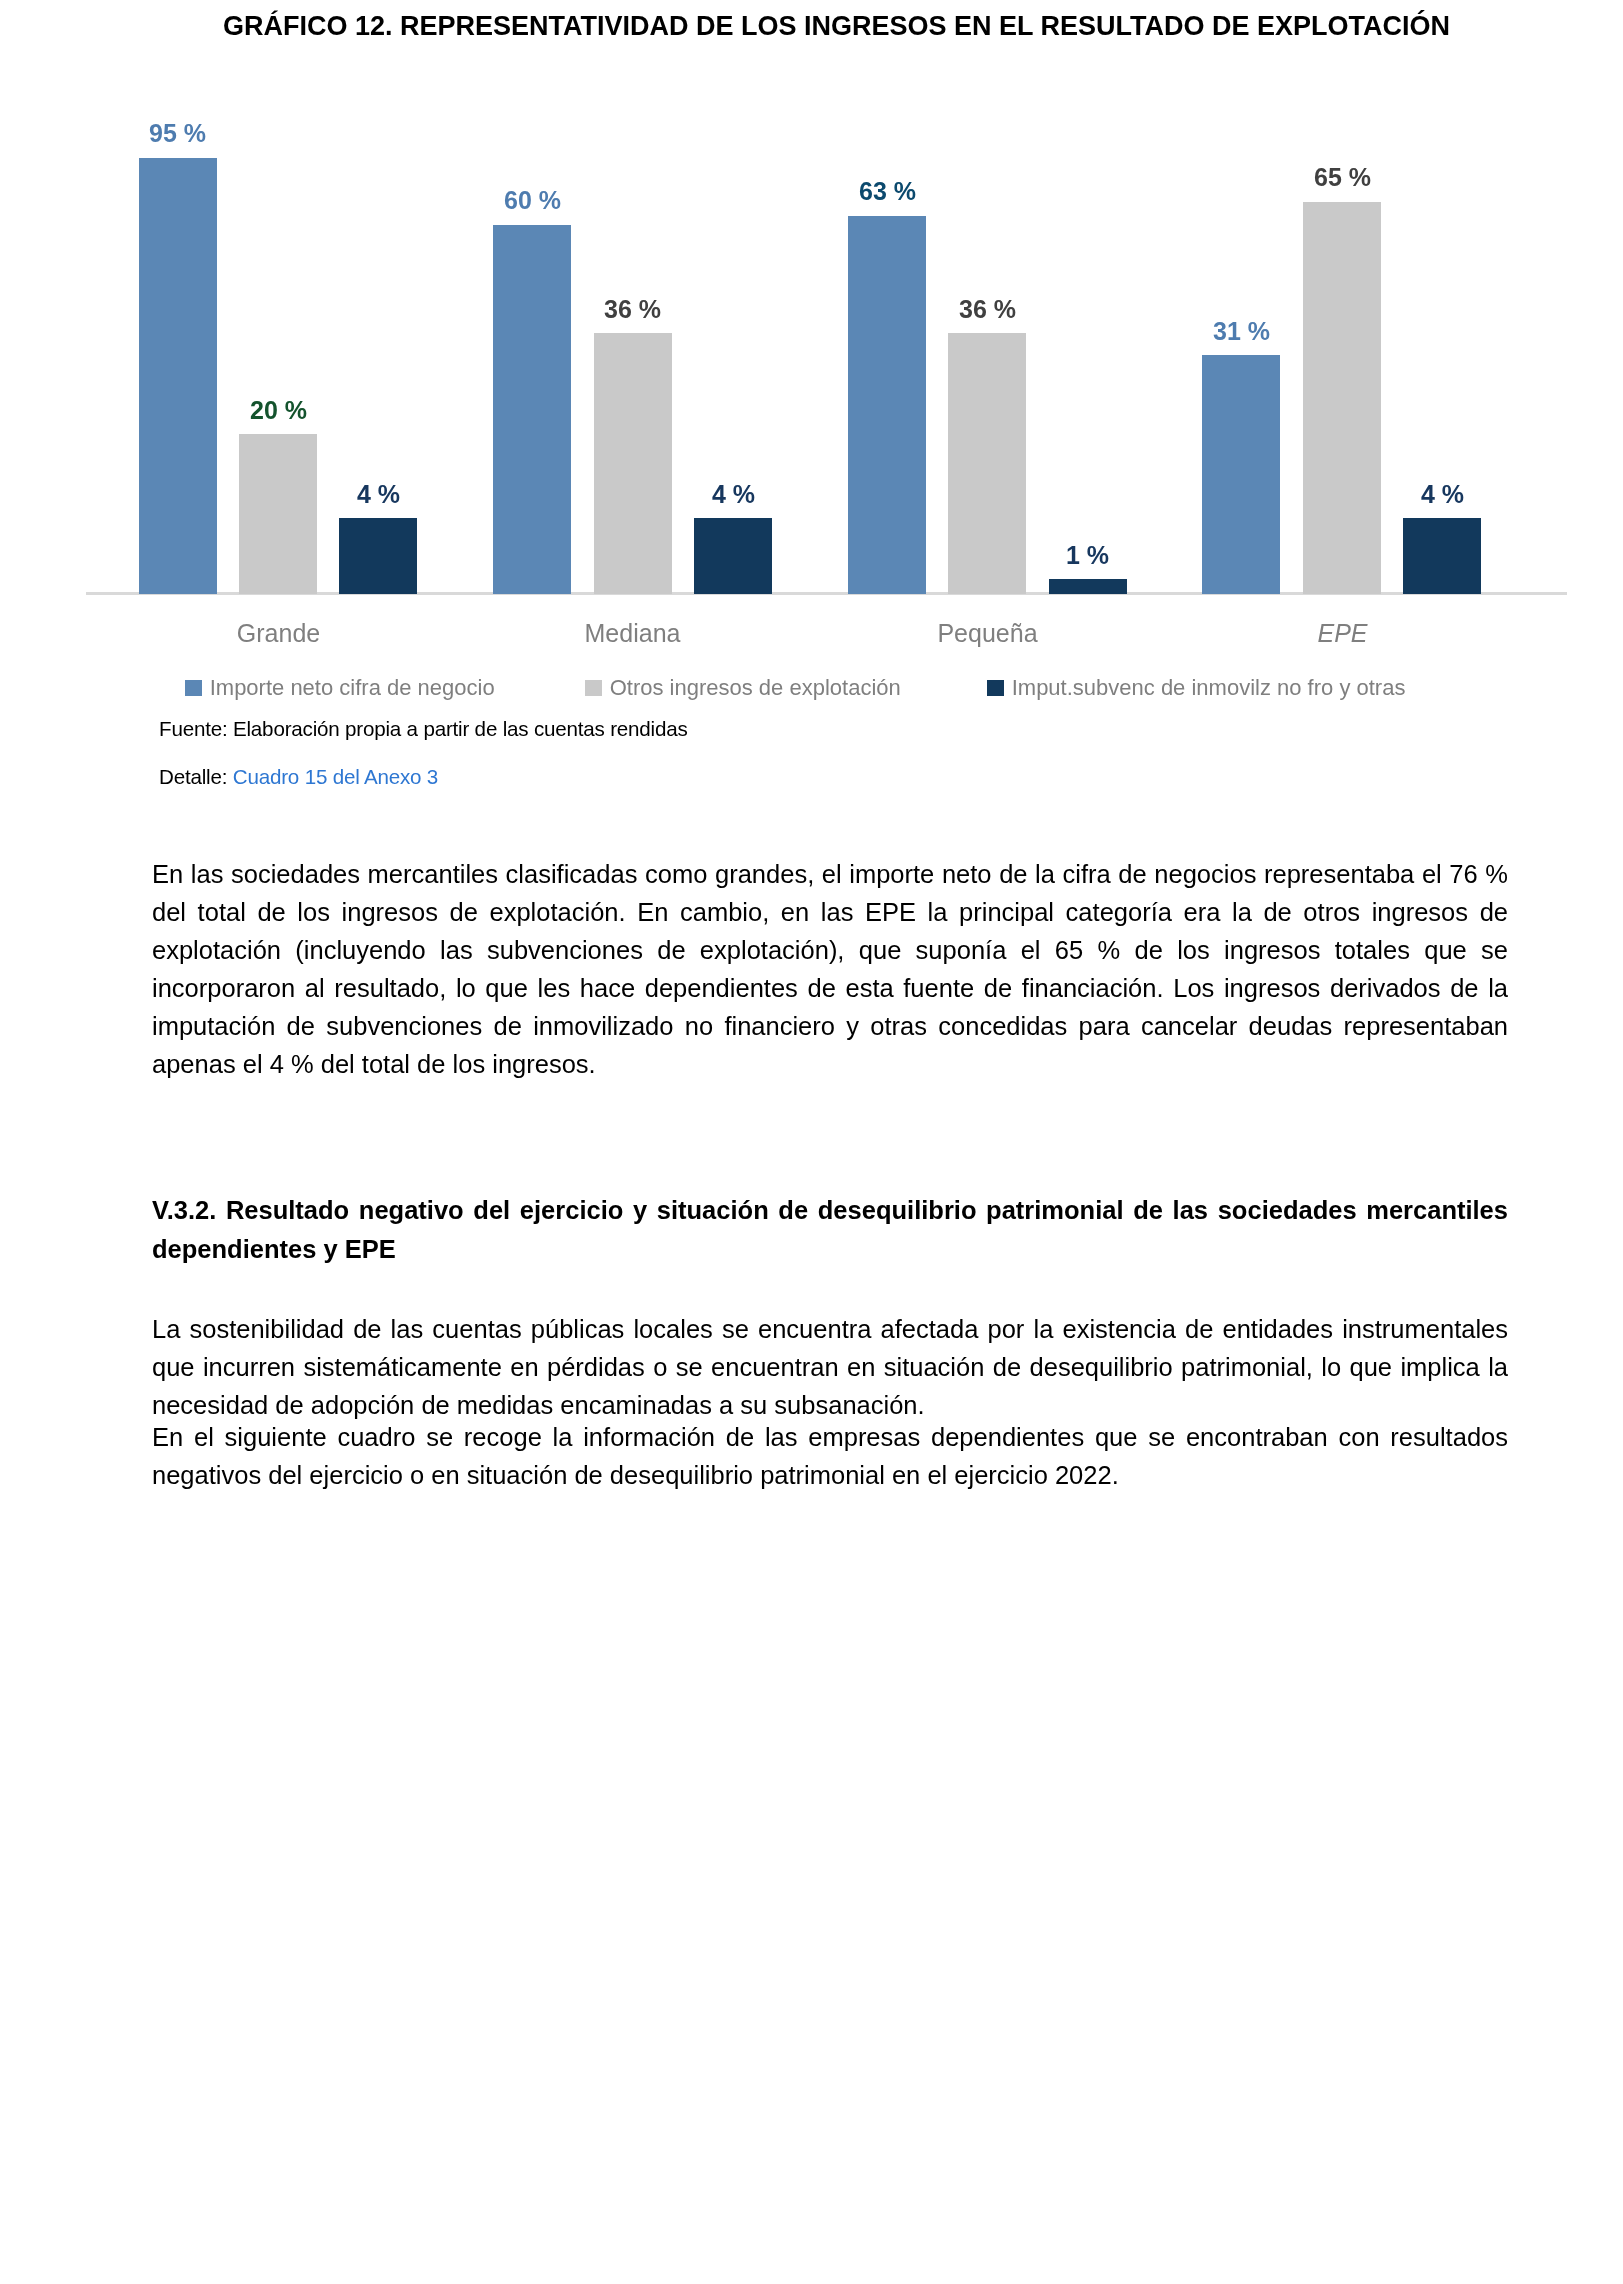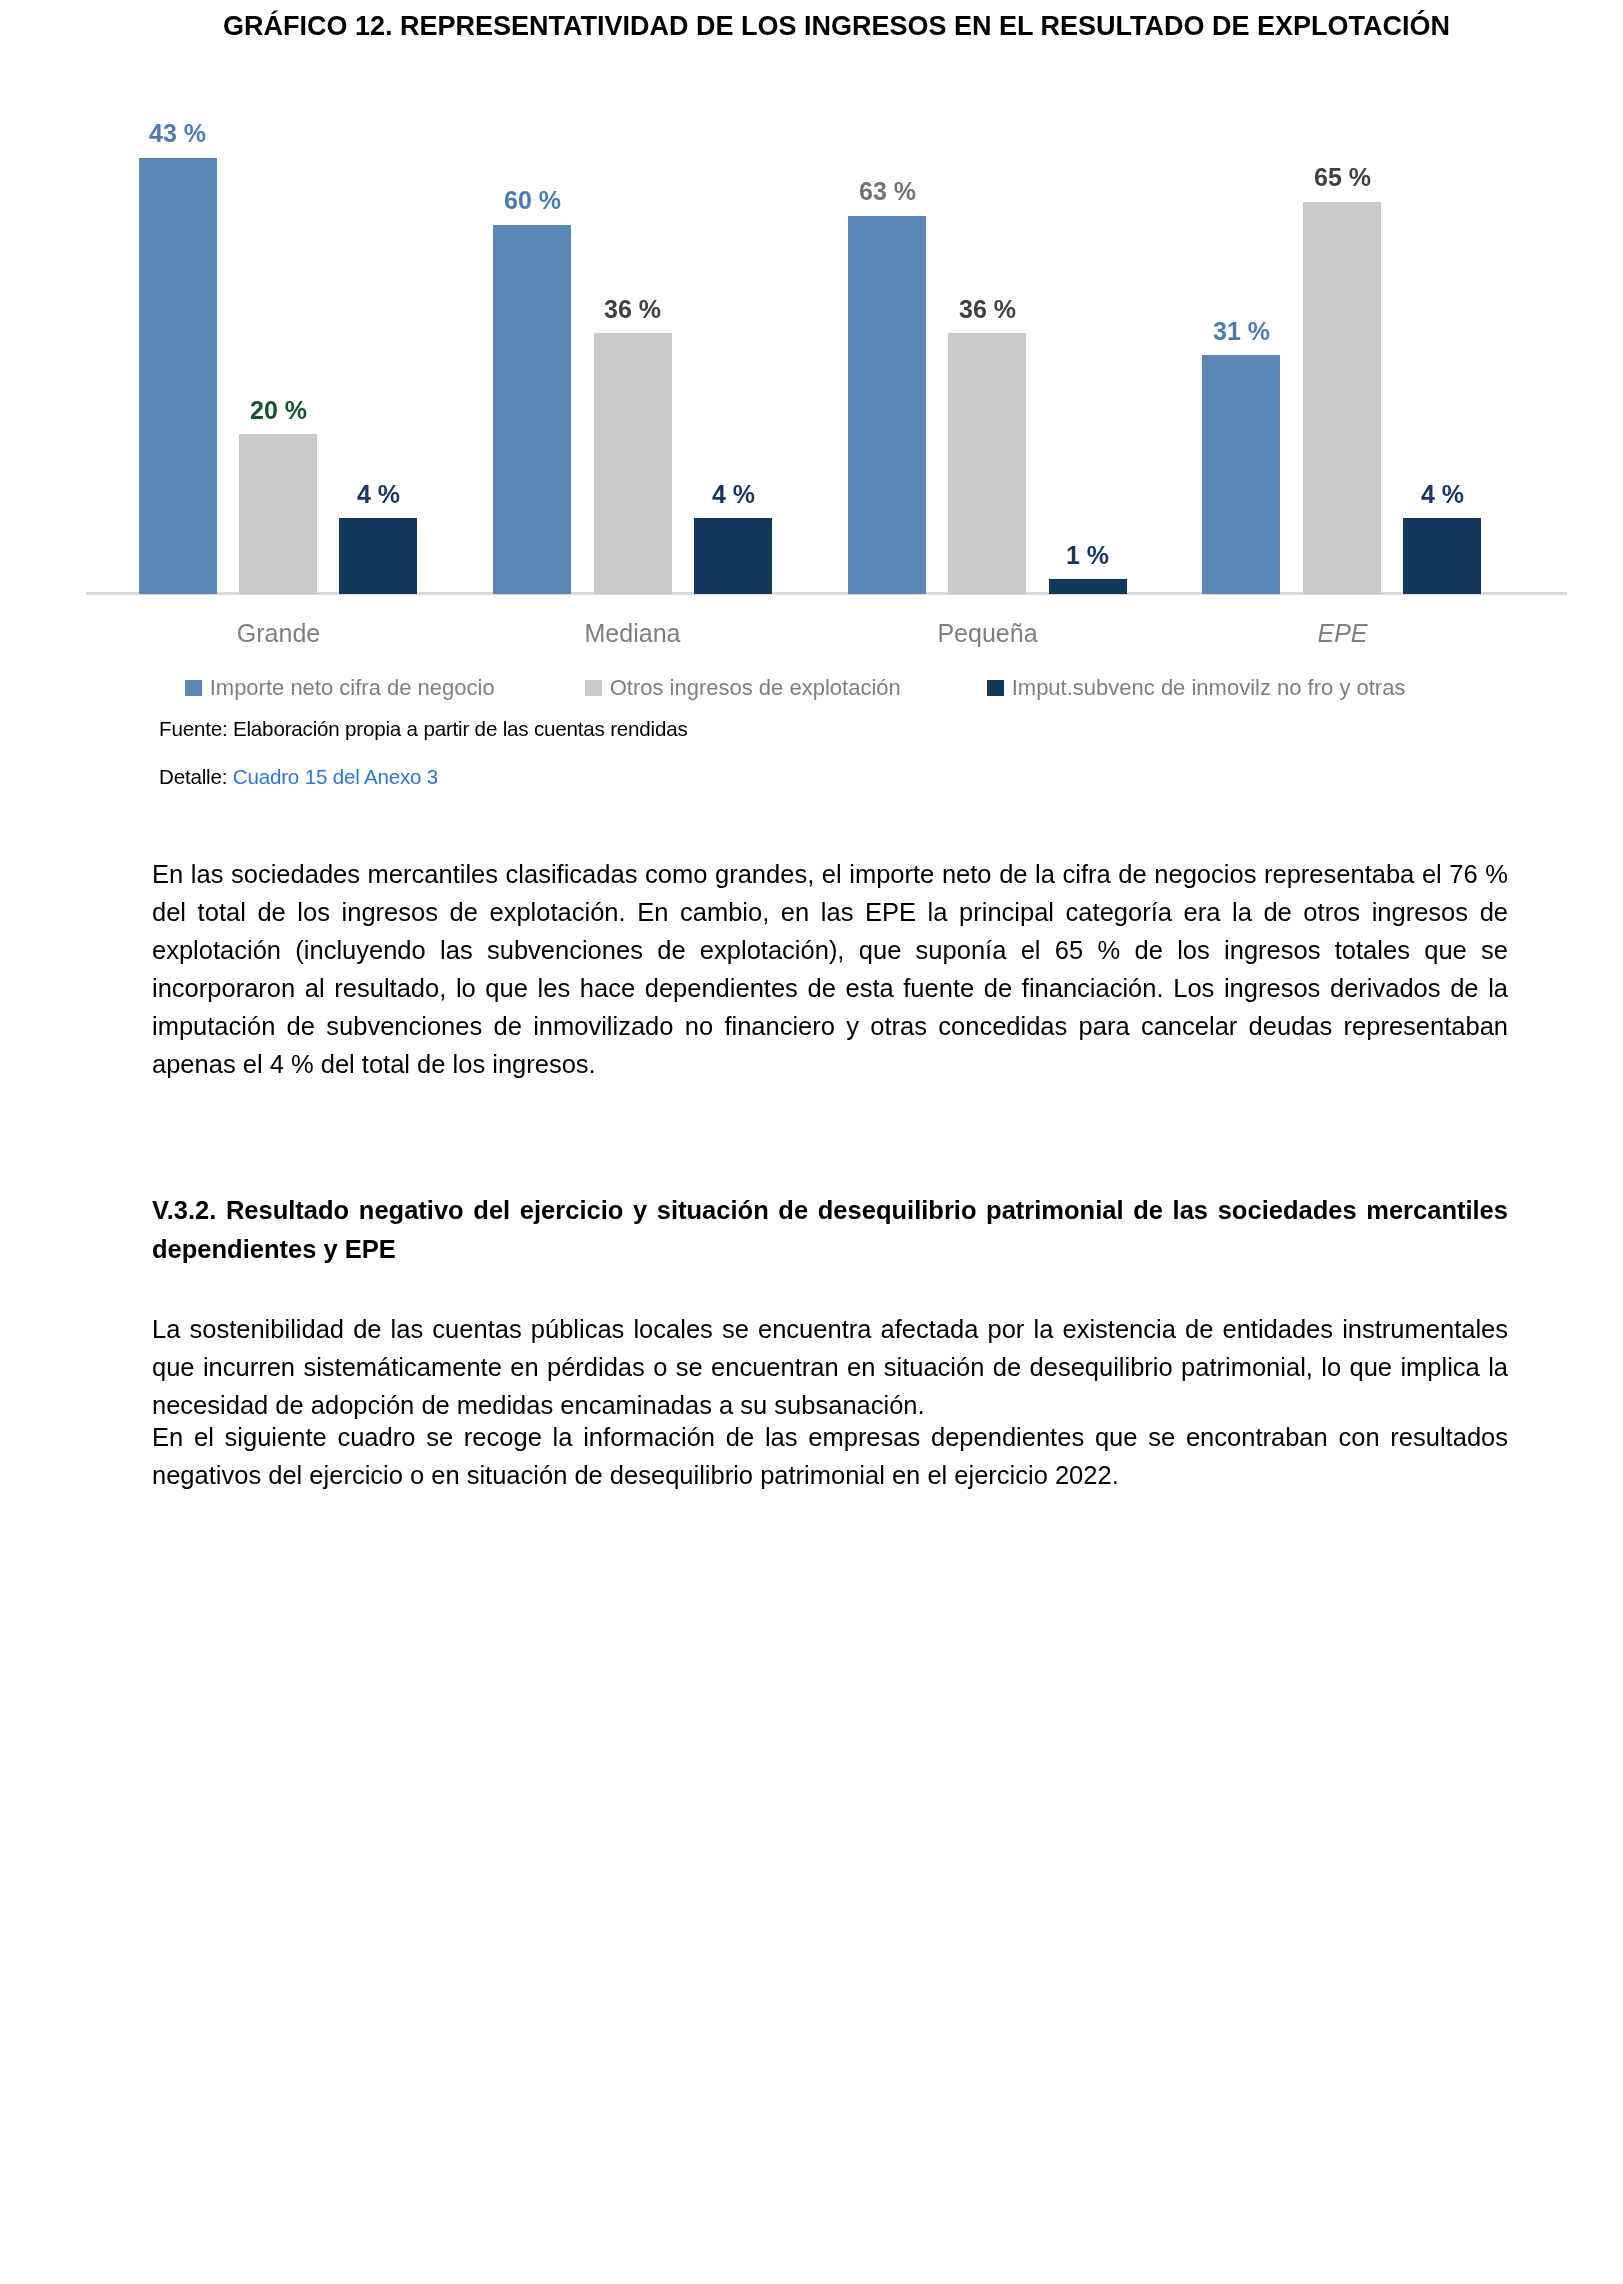--- a/index.html
+++ b/index.html
@@ -122,25 +122,25 @@
 
 <div class="page">
 
   <div class="chart-title">
     <span class="inner">GRÁFICO 12. REPRESENTATIVIDAD DE LOS INGRESOS EN EL RESULTADO DE EXPLOTACIÓN</span>
   </div>
 
   <div id="chart">
     <div class="axis-line"></div>
   <div class="bar" style="left: 139px; top: 158px; height: 436px; background: rgb(91, 135, 181);"></div>
-      <div class="bar-value-label" style="left: 95px; top: 118px; color: rgb(78, 124, 175);">43 %</div>
+      <div class="bar-value-label" style="left: 95px; top: 118px; color: rgb(78, 124, 175);">95 %</div>
       <div class="bar" style="left: 493px; top: 225px; height: 369px; background: rgb(91, 135, 181);"></div>
       <div class="bar-value-label" style="left: 450px; top: 185px; color: rgb(78, 124, 175);">60 %</div>
       <div class="bar" style="left: 848px; top: 216px; height: 378px; background: rgb(91, 135, 181);"></div>
-      <div class="bar-value-label" style="left: 805px; top: 176px; color: #737373;">63 %</div>
+      <div class="bar-value-label" style="left: 805px; top: 176px; color: #0c4a6e;">63 %</div>
       <div class="bar" style="left: 1202px; top: 355px; height: 239px; background: rgb(91, 135, 181);"></div>
       <div class="bar-value-label" style="left: 1159px; top: 316px; color: rgb(78, 124, 175);">31 %</div>
       <div class="bar" style="left: 239px; top: 434px; height: 160px; background: rgb(201, 201, 201);"></div>
       <div class="bar-value-label" style="left: 196px; top: 395px; color: #14532d;">20 %</div>
       <div class="bar" style="left: 594px; top: 333px; height: 261px; background: rgb(201, 201, 201);"></div>
       <div class="bar-value-label" style="left: 550px; top: 294px; color: rgb(64, 64, 64);">36 %</div>
       <div class="bar" style="left: 948px; top: 333px; height: 261px; background: rgb(201, 201, 201);"></div>
       <div class="bar-value-label" style="left: 905px; top: 294px; color: rgb(64, 64, 64);">36 %</div>
       <div class="bar" style="left: 1303px; top: 202px; height: 392px; background: rgb(201, 201, 201);"></div>
       <div class="bar-value-label" style="left: 1260px; top: 162px; color: rgb(64, 64, 64);">65 %</div>

